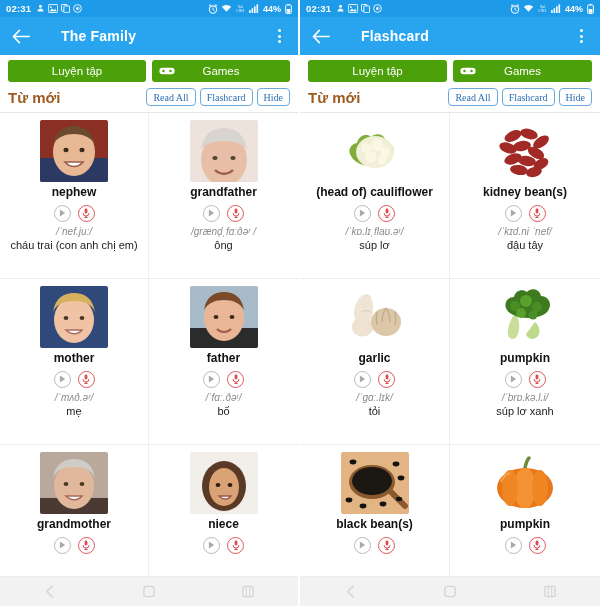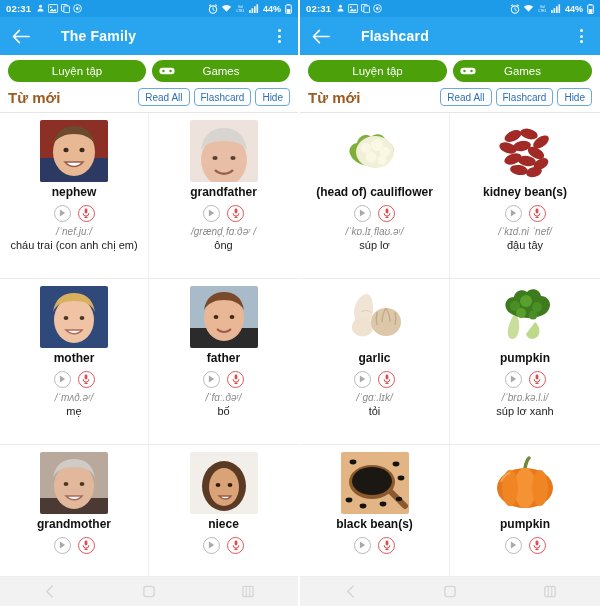--- a/index.html
+++ b/index.html
@@ -42,33 +42,33 @@
   .overflow-dots { width:18px; height:22px; display:flex; flex-direction:column;
     align-items:center; justify-content:center; gap:2.5px; cursor:pointer; }
   .overflow-dots i { width:3px; height:3px; background:#fff; border-radius:50%; display:block; }
 
   
   .actionbar {
     display:flex; gap:6px; padding:5px 8px 4px 8px; background:#fff; flex:0 0 auto;
   }
   .greenbtn {
     flex:1; height:22px; background:#4CA009; color:#fff;
-    border-radius:11px; display:flex; align-items:center; justify-content:center;
+    border-radius:3px; display:flex; align-items:center; justify-content:center;
     font-size:11.5px; cursor:pointer; position:relative;
   }
   .greenbtn .gamepad { position:absolute; left:7px; top:50%; transform:translateY(-50%);
     display:flex; align-items:center; }
 
   
   .sectionbar {
     display:flex; align-items:center; padding:2px 8px 6px 8px; background:#fff; flex:0 0 auto;
   }
   .section-title { color:#9C5B20; font-weight:bold; font-size:15px; }
   .section-spacer { flex:1; }
-  .pillgroup { display:flex; gap:4px; }
+  .pillgroup { display:flex; gap:4px;font-family:Liberation Serif, serif; }
   .pill {
     border:1px solid #6AA9E0; color:#2D6FB5; background:#fff;
     border-radius:4px; font-size:10px; padding:2.5px 6px; cursor:pointer; white-space:nowrap;
   }
 
   
   .scrollarea { flex:1; overflow:hidden; background:#fff; position:relative; }
   .row { display:flex; border-top:1px solid #EBEBEB; }
   .row:first-child { border-top:1px solid #E6E6E6; }
   .cell {

